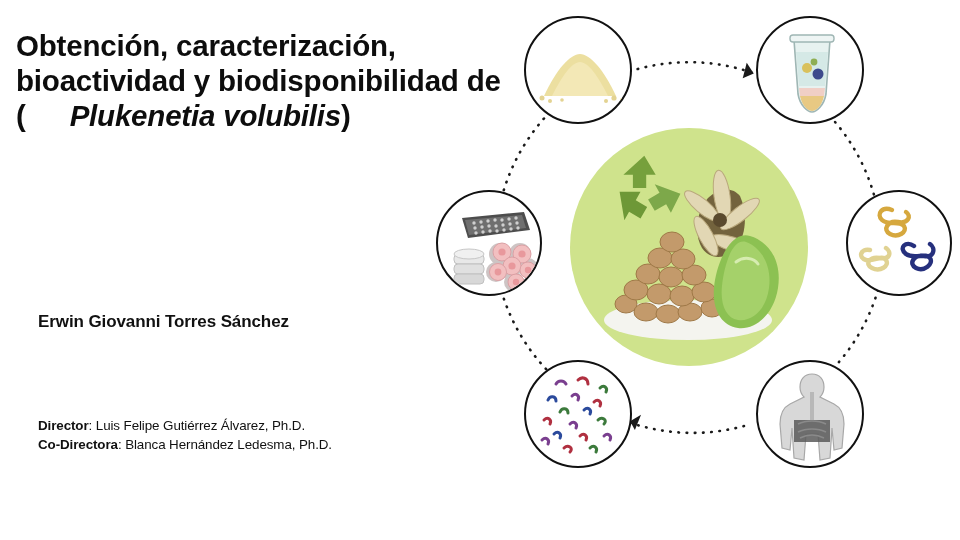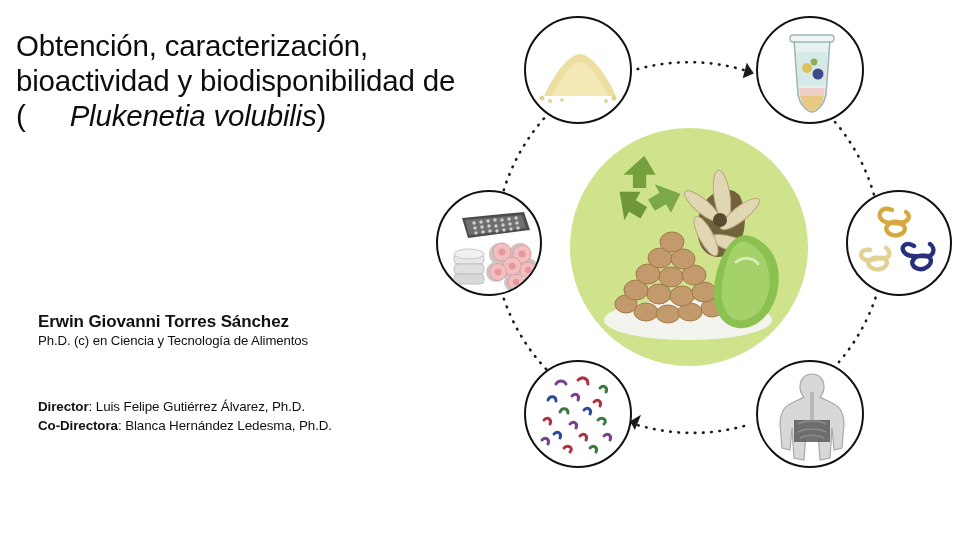--- a/index.html
+++ b/index.html
@@ -16,21 +16,21 @@
   }
 
   
   #title-block {
     position: absolute;
     left: 16px; top: 28px;
     width: 500px;
   }
   #slide-title {
     font-size: 29.5px;
-    font-weight: normal;
+    font-weight: bold;
     line-height: 1.19;
     color: #0d0d0d;
     letter-spacing: -0.2px;
     font-stretch: condensed;
   }
   #slide-title .species { font-style: italic; margin-left: 44px; }
 
   
   #author-block {
     position: absolute;
@@ -45,21 +45,21 @@
     letter-spacing: -0.1px;
     margin-top: 16px;
   }
   .author-line {
     font-size: 13.2px;
     line-height: 1.33;
     letter-spacing: -0.1px;
   }
   #advisor-block {
     position: absolute;
-    left: 38px; top: 397px;
+    left: 38px; top: 416px;
     width: 430px;
     color: #111111;
   }
   .advisor-line {
     font-size: 13.4px;
     line-height: 1.42;
     letter-spacing: -0.1px;
   }
   .advisor-line b { font-weight: bold; }
 
@@ -100,21 +100,20 @@
   <div id="title-block">
     <div id="slide-title">
       <div>Obtención, caracterización,</div>
       <div>bioactividad y biodisponibilidad de</div>
       <div><span>(</span><span class="species">Plukenetia volubilis</span><span>)</span></div>
     </div>
   </div>
 
   <div id="author-block">
     <div id="author-name">Erwin Giovanni Torres Sánchez</div>
-    <div class="author-line">Ph.D. (c) en Ciencia y Tecnología de Alimentos</div>
   </div>
 
   <div id="advisor-block">
     <div class="advisor-line"><b>Director</b><span>: Luis Felipe Gutiérrez Álvarez, Ph.D.</span></div>
     <div class="advisor-line"><b>Co-Directora</b><span>: Blanca Hernández Ledesma, Ph.D.</span></div>
   </div>
 
   <div id="diagram">
 
     <svg width="528" height="480" style="position:absolute;left:0;top:0;">

